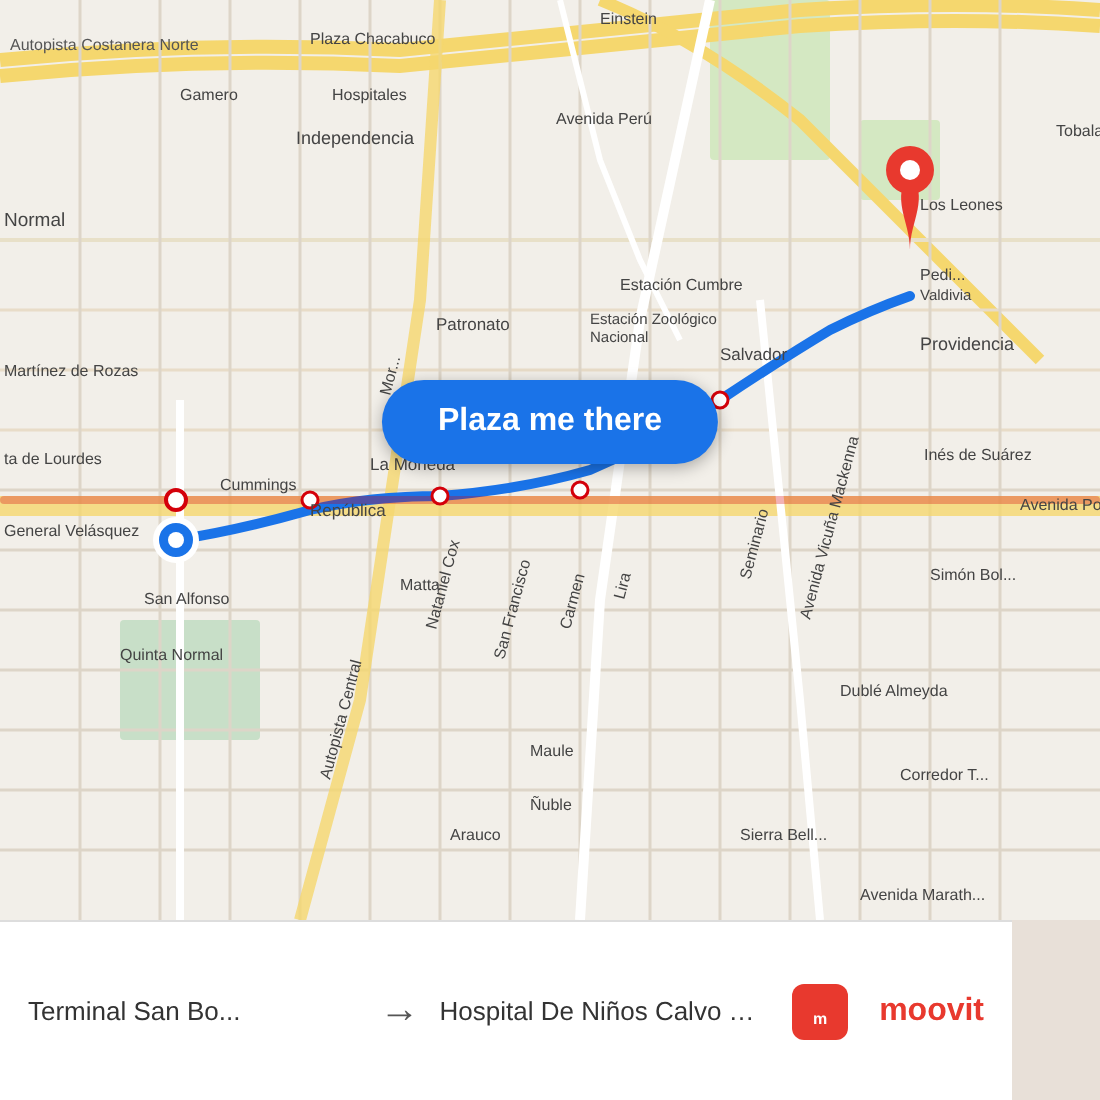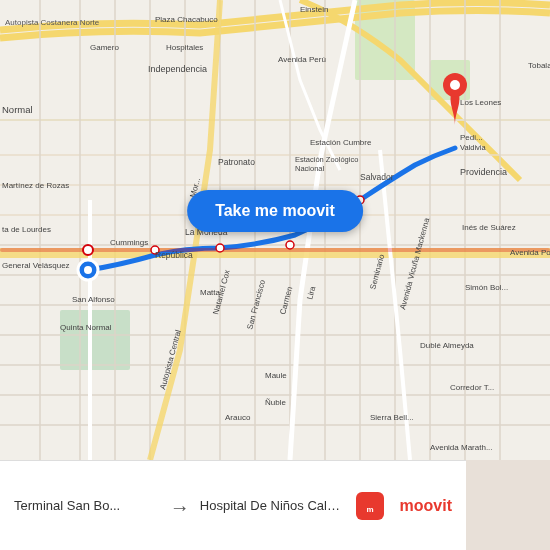--- a/index.html
+++ b/index.html
@@ -56,21 +56,21 @@
       color: #555;
       padding: 2px 6px;
       z-index: 5;
     }
 
     
     #bottom-bar {
       position: absolute;
       bottom: 0;
       left: 0;
-      width: 466px;
+      width: 506px;
       height: 90px;
       background: white;
       display: flex;
       align-items: center;
       justify-content: space-between;
       padding: 0 14px;
       border-top: 1px solid #ddd;
       z-index: 10;
     }
 
@@ -280,21 +280,21 @@
     <text x="460" y="140" font-size="8" fill="#444" font-family="Arial">Pedi...</text>
     <text x="460" y="150" font-size="7.5" fill="#444" font-family="Arial">Valdivia</text>
 
     <text x="5" y="25" font-size="8" fill="#555" font-family="Arial">Autopista Costanera Norte</text>
 
     <text x="195" y="198" font-size="8" fill="#444" font-family="Arial" transform="rotate(-75,195,198)">Mor...</text>
 
   </svg>
 
   
-  <button id="take-me-there-btn">Take me moovit</button>
+  <button id="take-me-there-btn">Plaza me there</button>
 
   
 </div>
 
 <div id="bottom-bar">
   <div id="route-from">Terminal San Bo...</div>
   <div id="arrow-icon">→</div>
   <div id="route-to">Hospital De Niños Calvo Macke...</div>
   <div id="moovit-logo">
     <svg width="28" height="28" viewBox="0 0 28 28" xmlns="http://www.w3.org/2000/svg">

